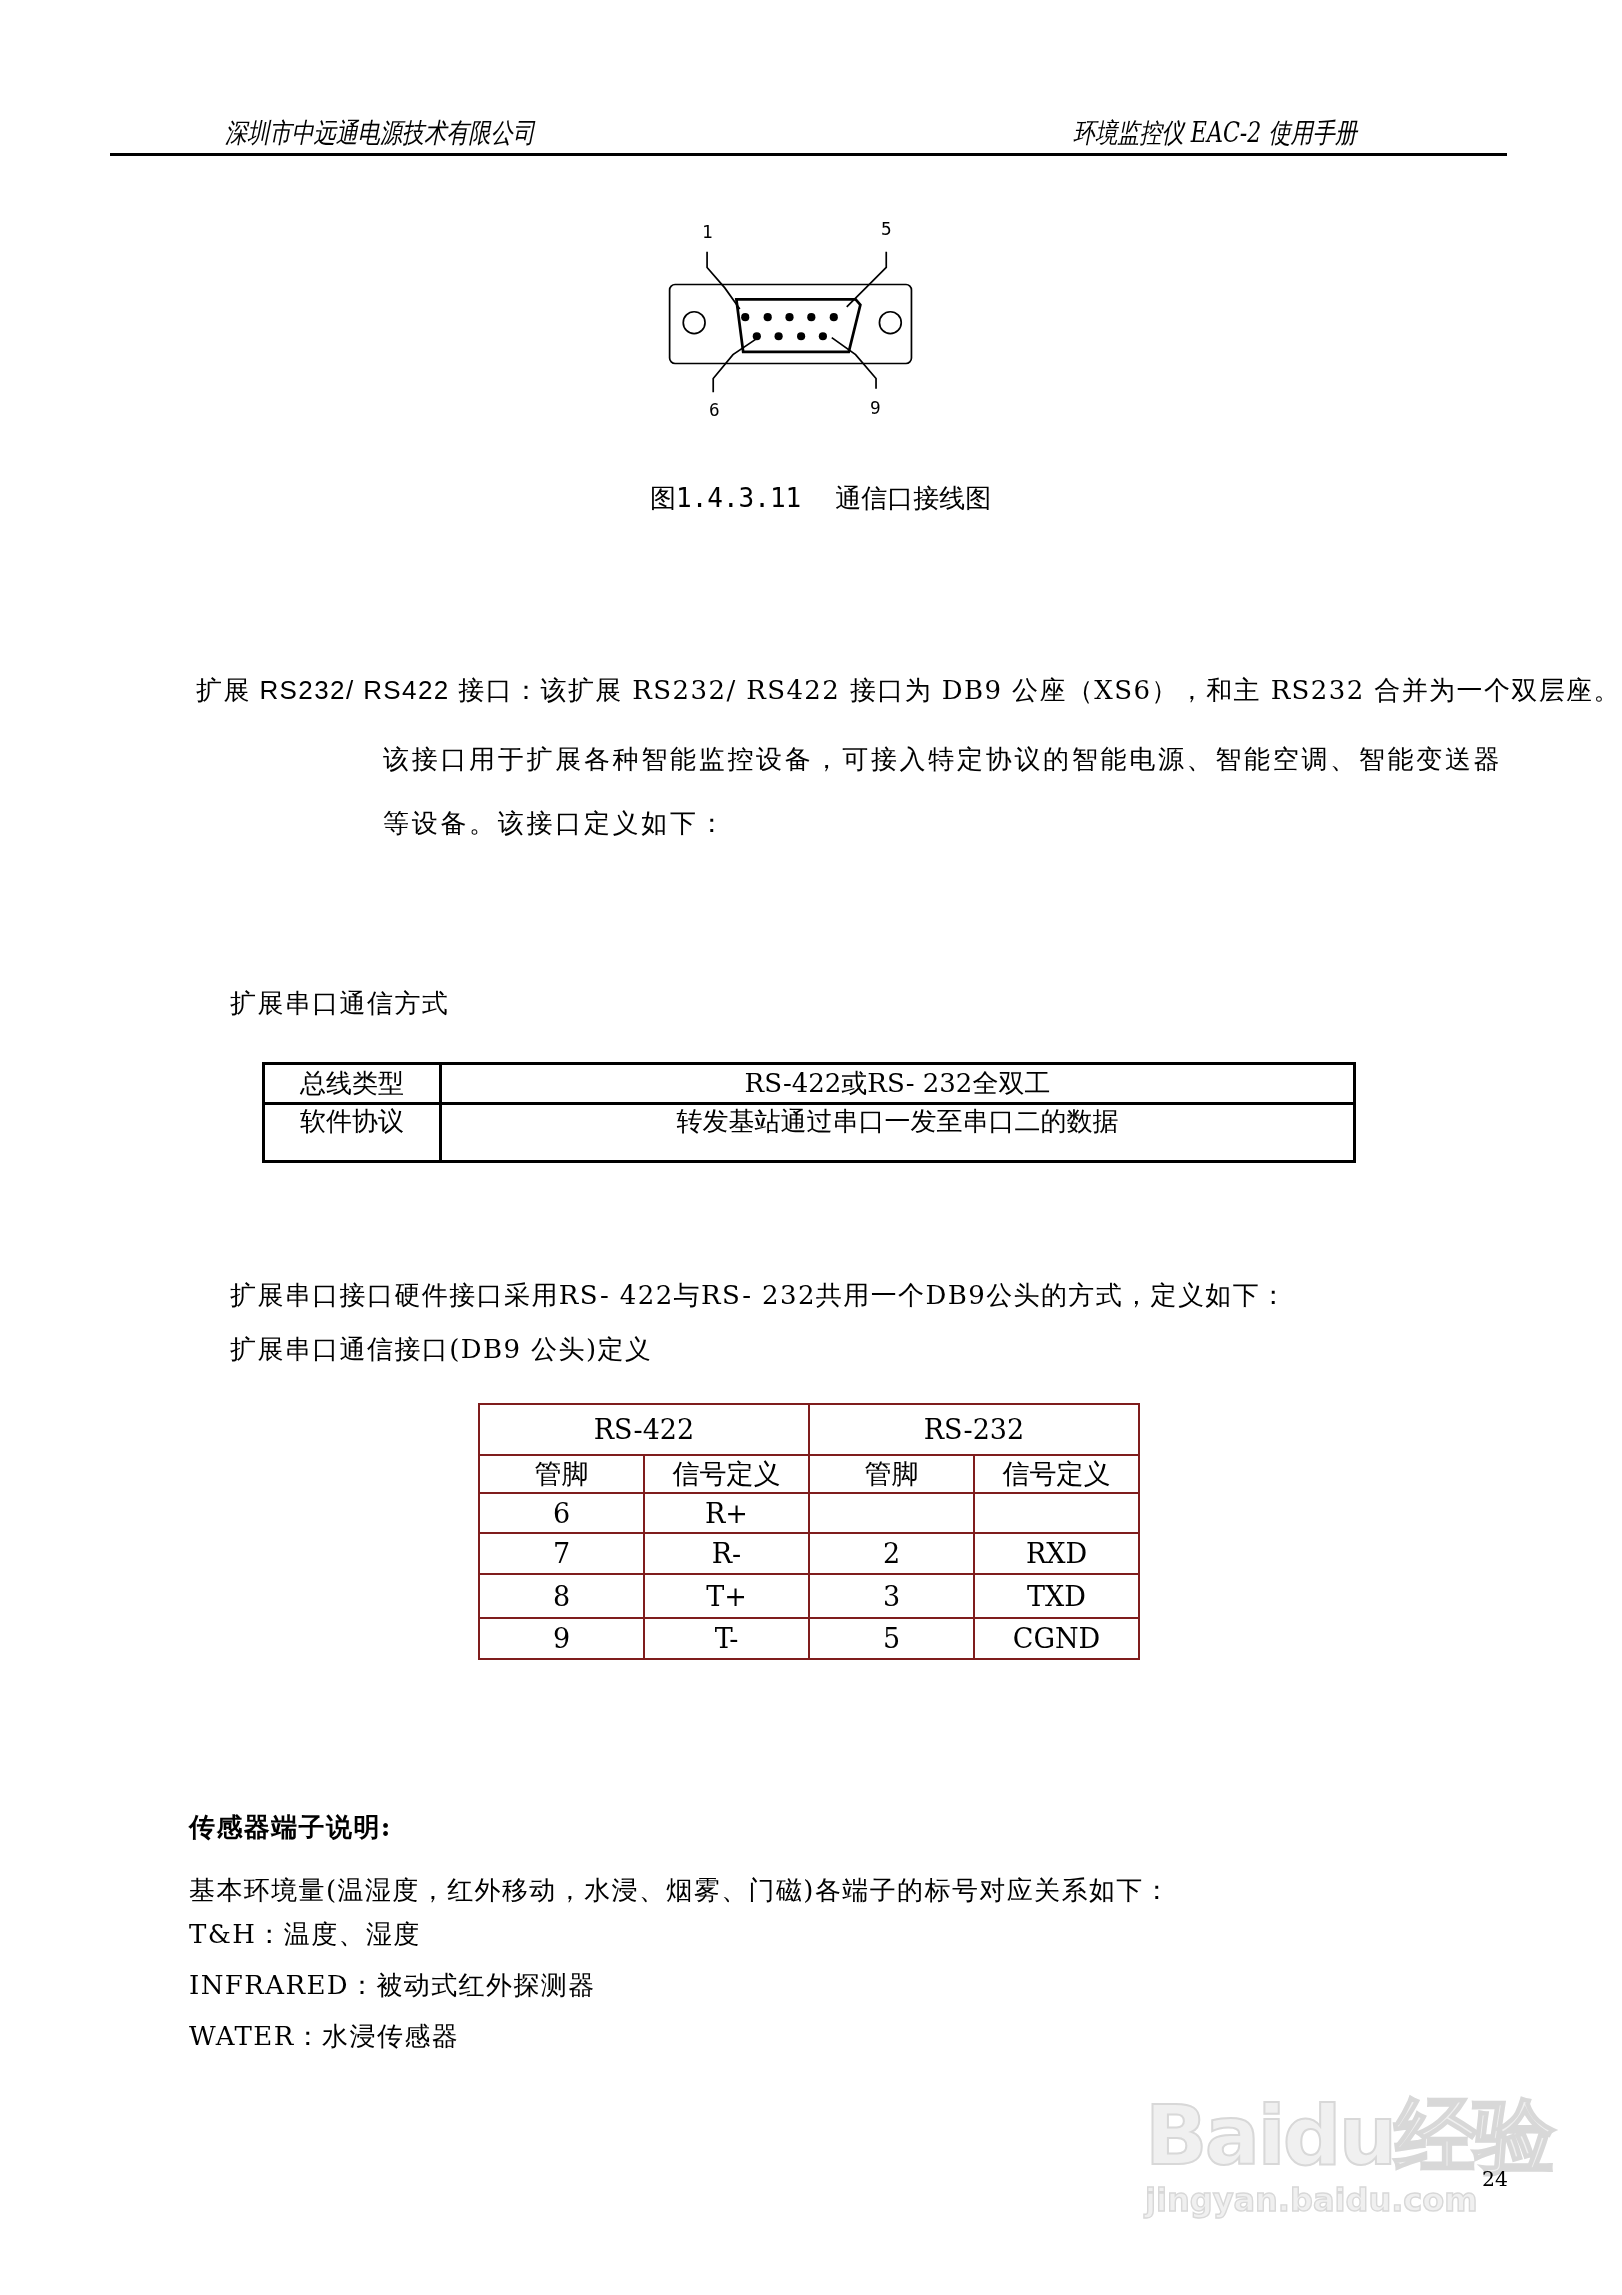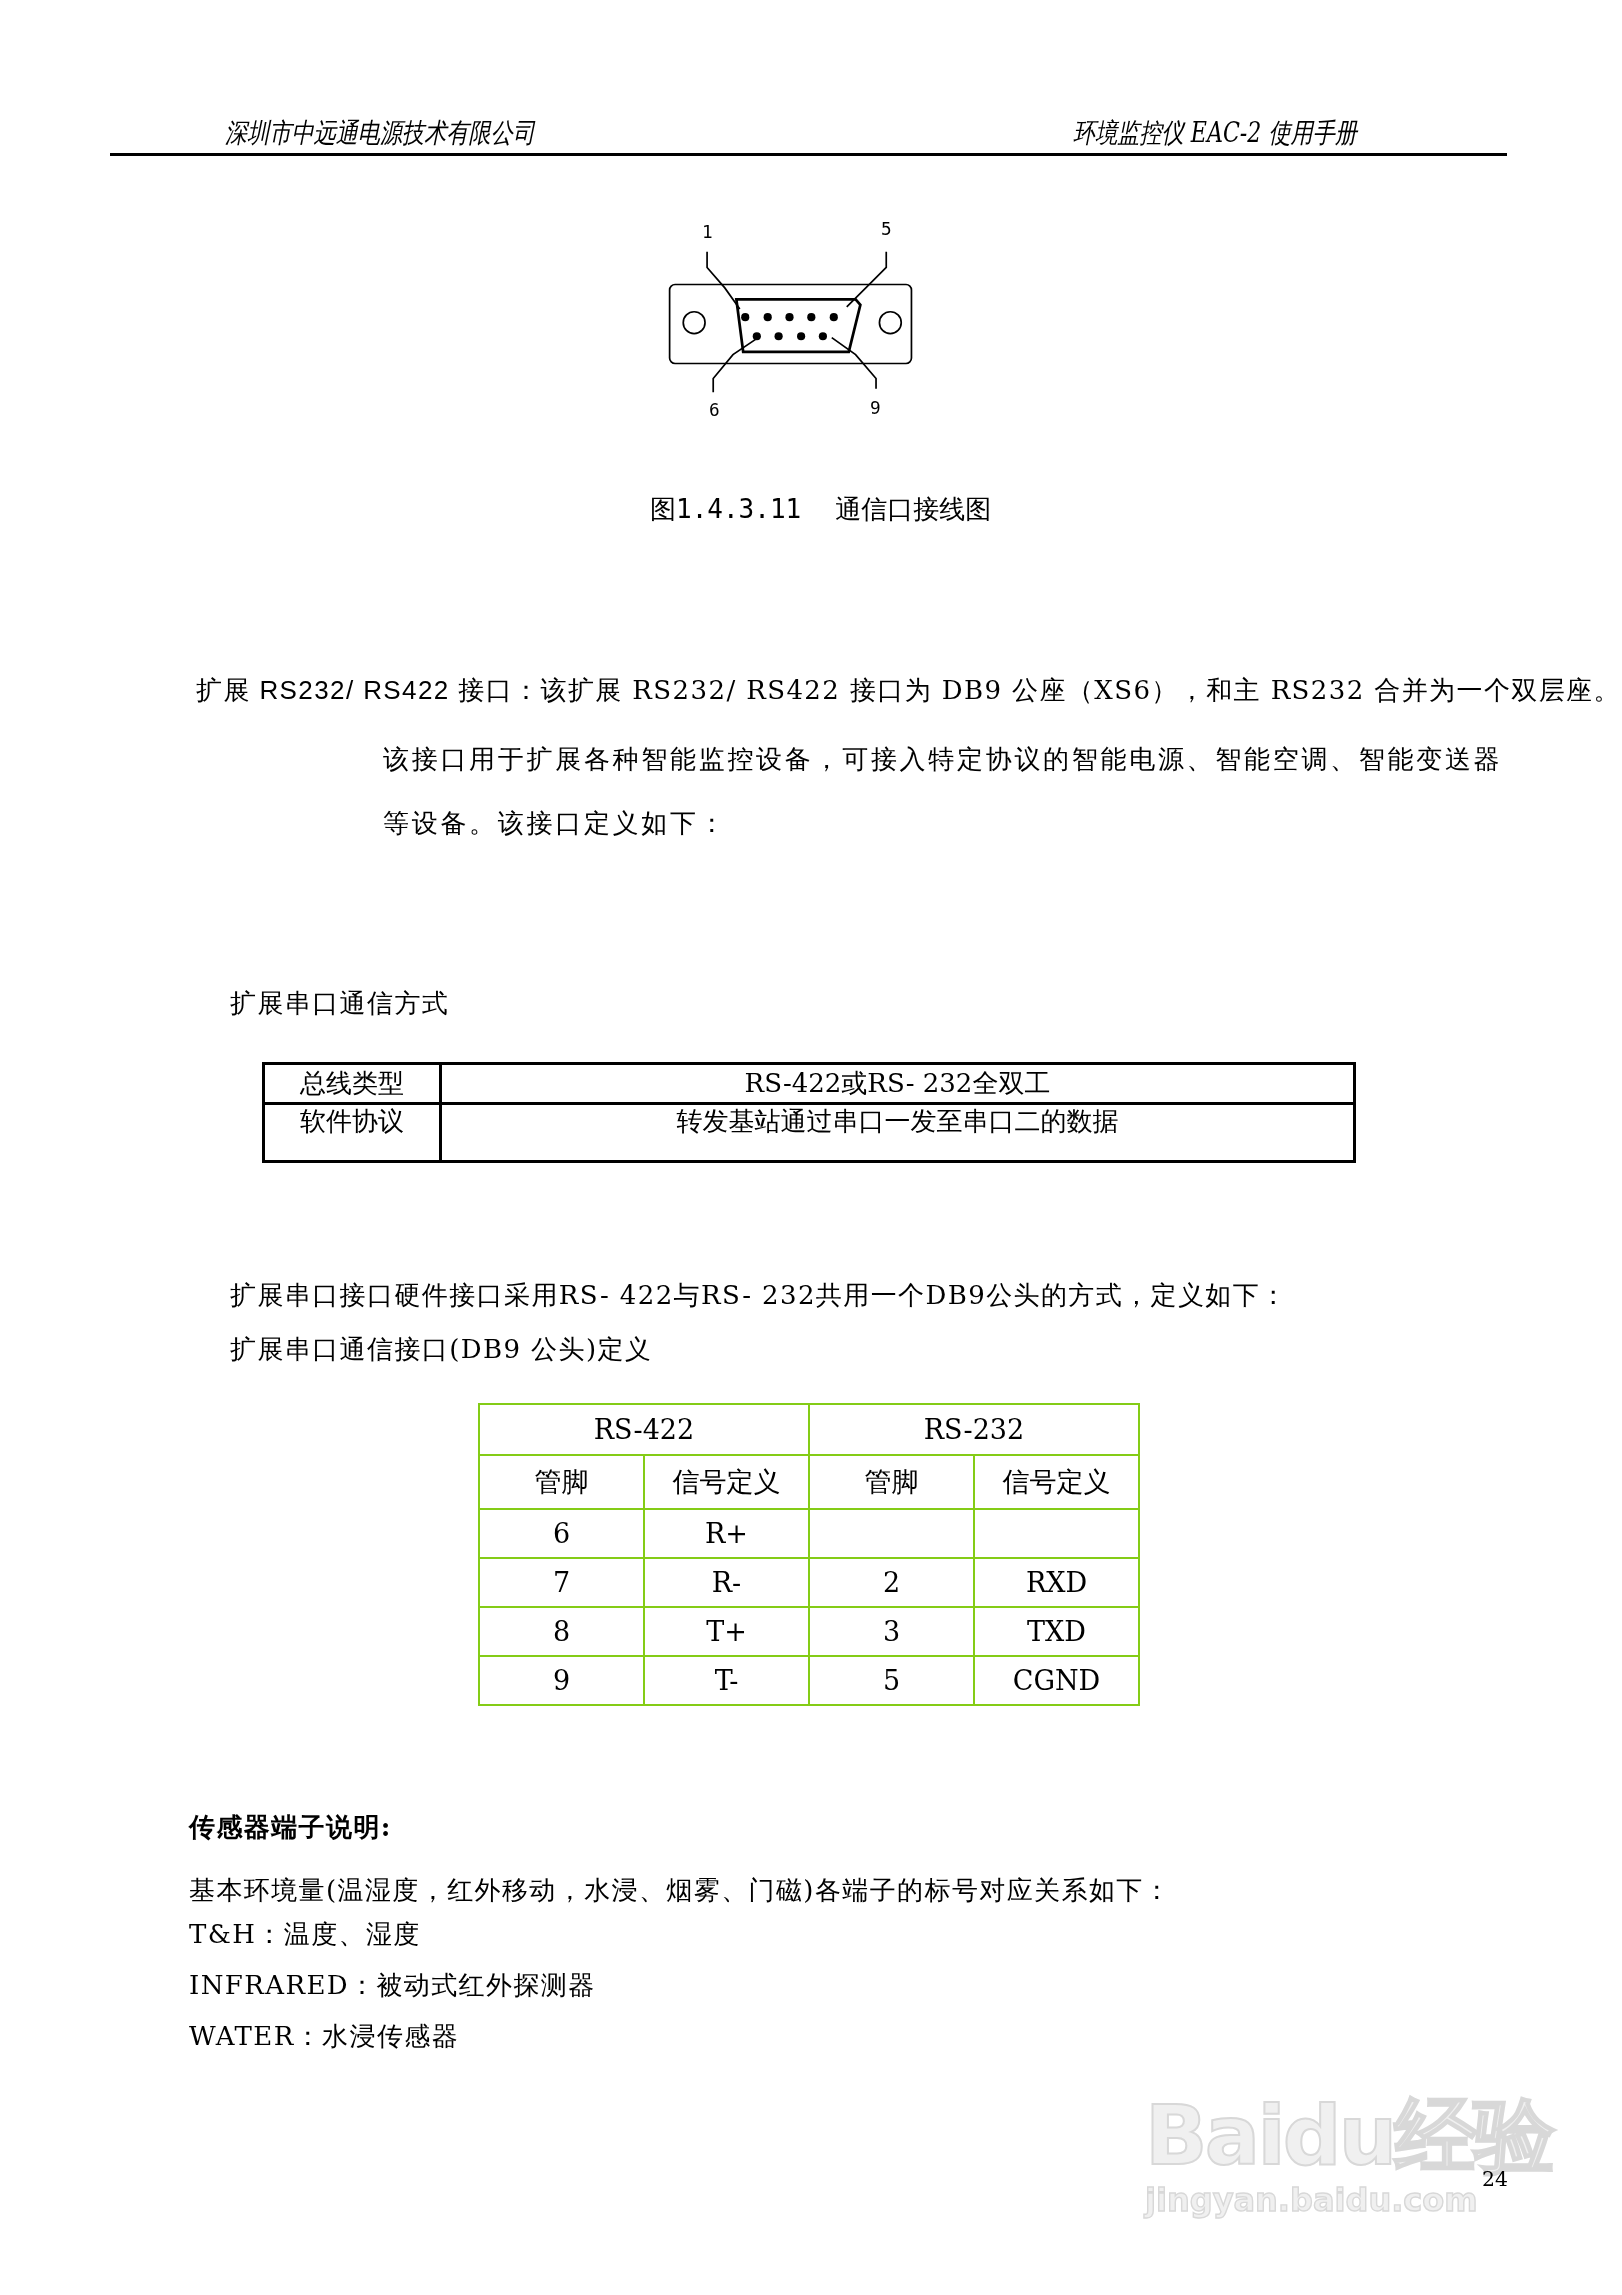--- a/index.html
+++ b/index.html
@@ -1,31 +1,31 @@
 <!DOCTYPE html>
 <html style="font-size:11px"><head>
 <meta charset="utf-8">
 <style>
   html, body { margin:0; padding:0; background:#ffffff; }
   body { width:1622px; height:2295px; position:relative; overflow:hidden;
          font-family:"DejaVu Serif","Liberation Serif",serif; color:#000; }
   .abs { position:absolute; white-space:nowrap; }
   .hdr { font-style:italic; font-size:27px; top:115px; transform:scaleX(0.82); transform-origin:left top; }
   .hdr-rule { position:absolute; left:110px; width:1397px; top:153px; height:3.4px; background:#000; }
-  .caption { font-size:26px; top:481px; left:650px;margin-top:11px; }
+  .caption { font-size:26px; top:481px; left:650px; }
   .caption .num { font-family:"DejaVu Sans Mono","Liberation Mono",monospace; }
   .p { font-size:26px; letter-spacing:1.4px; }
   .sans-cond { font-family:"Liberation Sans","DejaVu Sans",sans-serif; }
   table.t1 { position:absolute; left:262px; top:1062px; width:1094px; border-collapse:collapse;
              font-size:26px; }
   table.t1 td { border:3.4px solid #000; text-align:center; padding:0; line-height:33px; }
   table.t1 td.c1 { width:174px; }
   table.t2 { position:absolute; left:478px; top:1403px; width:662px; border-collapse:collapse;
              font-size:27px; }
-  table.t2 td { border:2px solid #84cc16; text-align:center; padding:8px; }
+  table.t2 td { border:2px solid #7f1d1d; text-align:center; padding:0; }
   .page-num { font-size:20.4px; top:2167px; left:1482px; }
   .wm { position:absolute; color:#f0f0f0; font-family:"DejaVu Sans","Liberation Sans",sans-serif;
         font-weight:bold; -webkit-text-stroke:2px #d8d8d8; pointer-events:none; }
 </style>
 </head>
 <body>
 
 <div class="abs hdr" style="left:225px;">深圳市中远通电源技术有限公司</div>
 <div class="abs hdr" style="left:1073px;">环境监控仪 EAC-2 使用手册</div>
 <div class="hdr-rule"></div>

